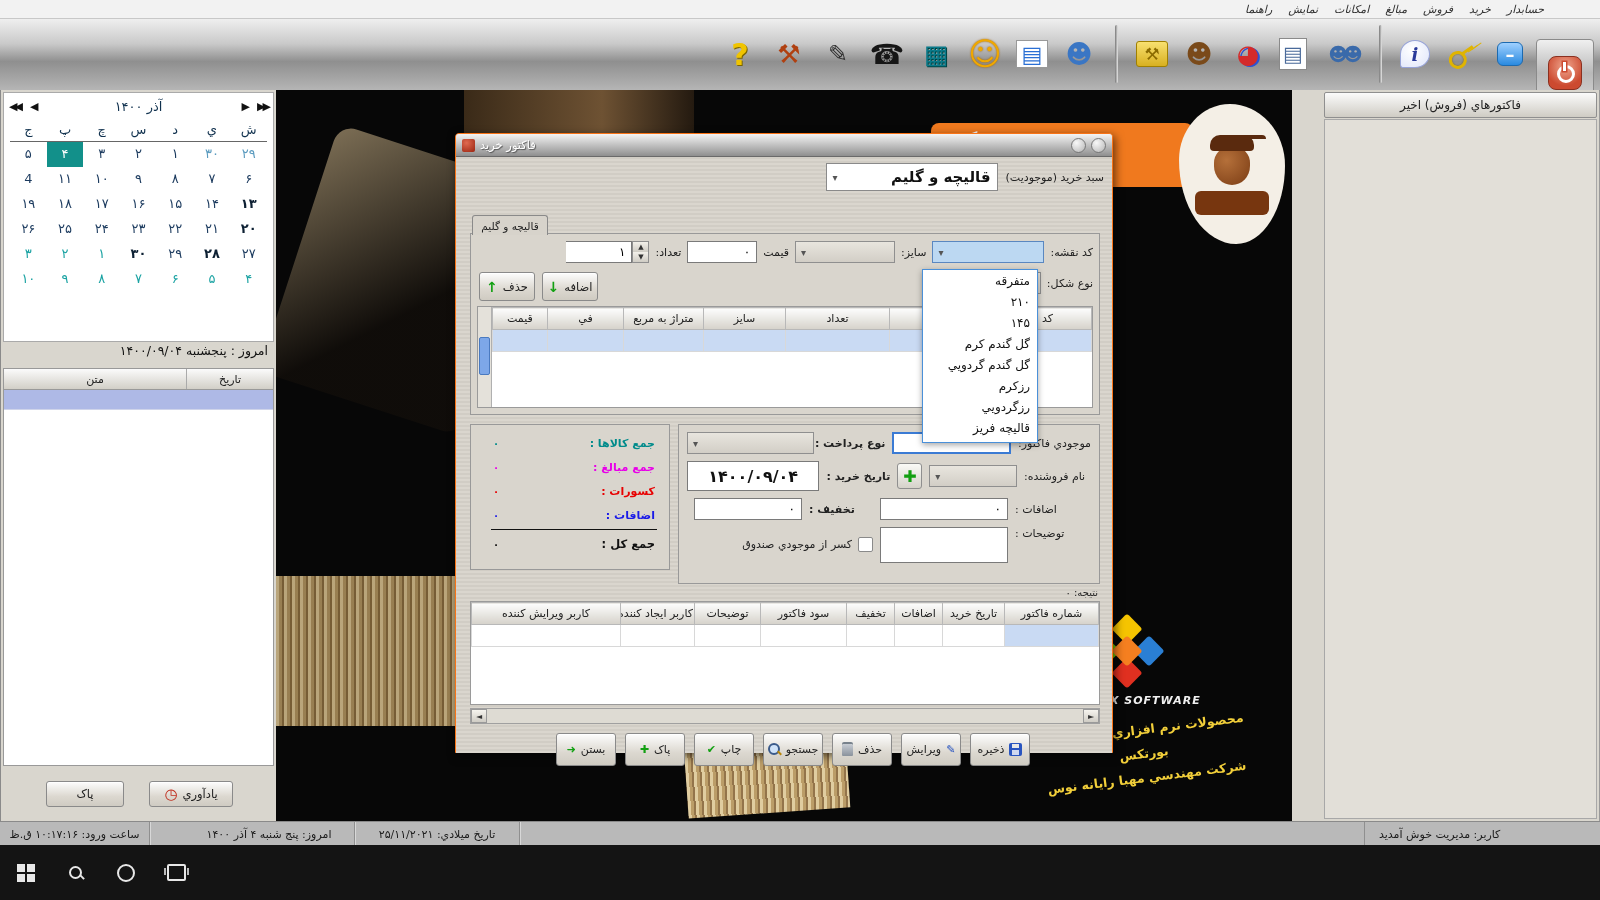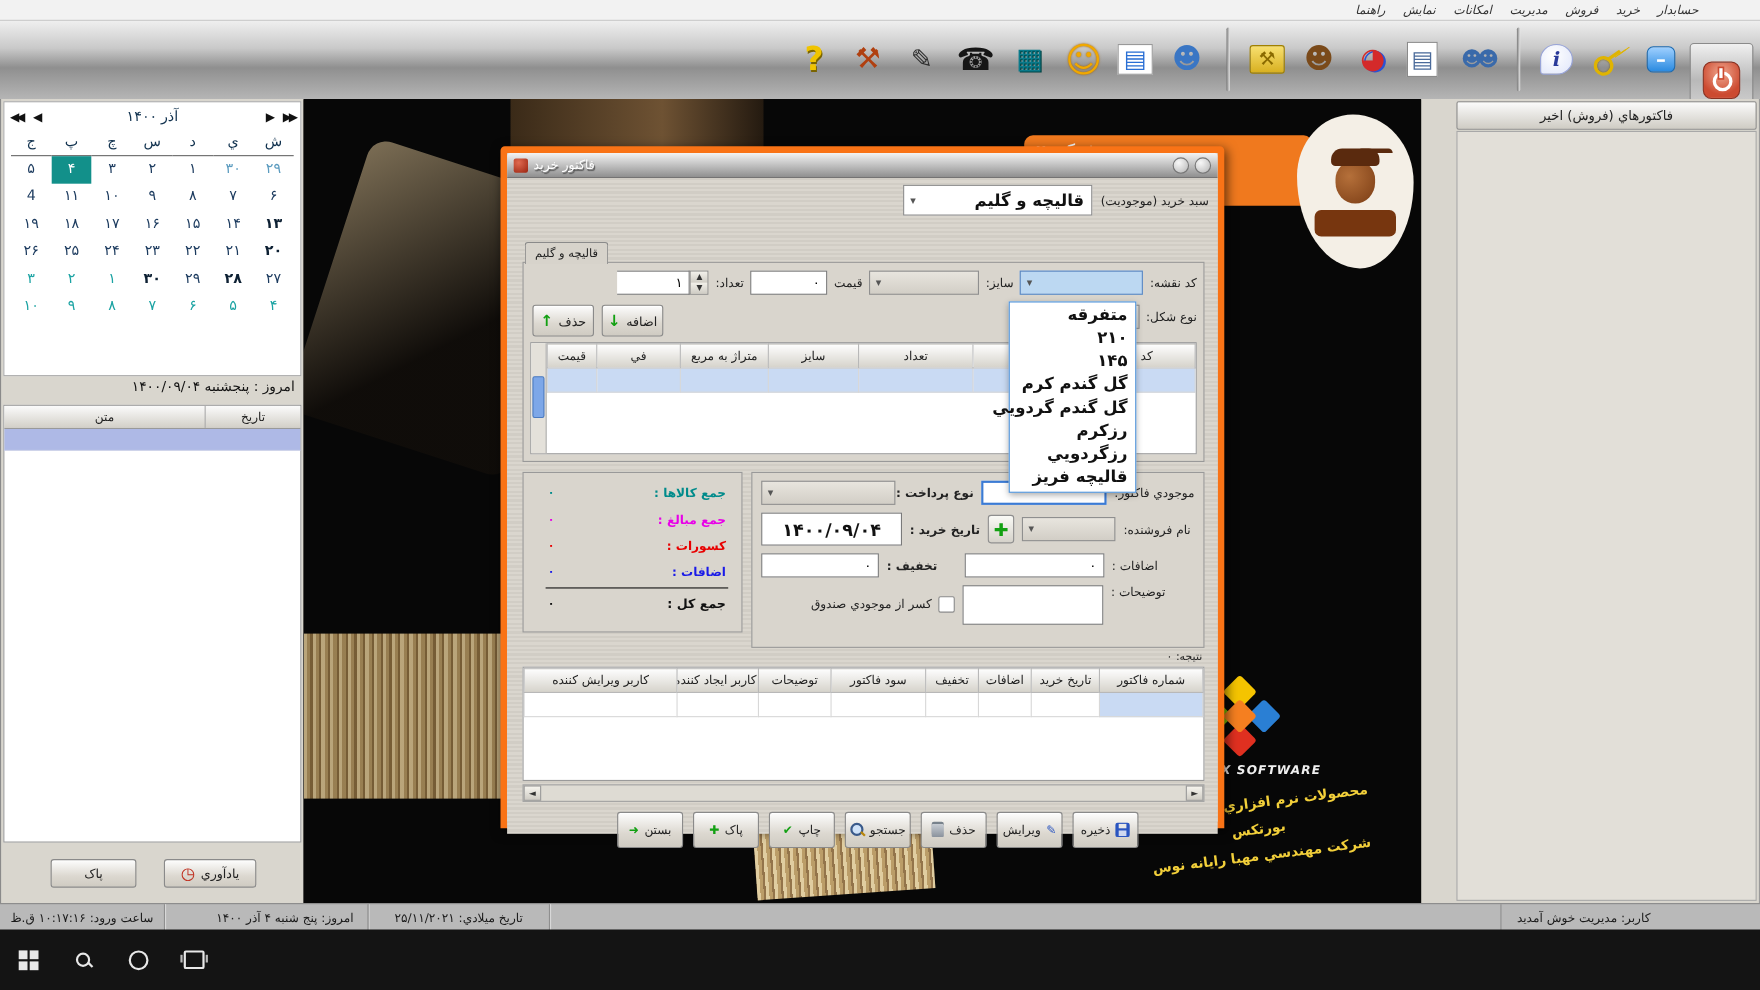--- a/index.html
+++ b/index.html
@@ -59,21 +59,21 @@
   
   .left-panel{position:absolute;top:90px;right:auto;left:0;width:276px;height:731px;
     background:#d9d6ce;border-left:1px solid #8a8a8a;box-sizing:border-box;direction:rtl;}
   .main-area{position:absolute;top:90px;left:276px;width:1016px;height:731px;background:#070707;overflow:hidden;}
   .right-panel{position:absolute;top:90px;left:1292px;width:308px;height:731px;
     background:#d9d6ce;box-sizing:border-box;border-right:1px solid #9a9a9a;}
   
   .cal{position:absolute;top:2px;left:2px;right:2px;height:248px;background:#fff;border:1px solid #aaa;}
   .cal-nav{position:relative;height:26px;display:flex;align-items:center;direction:ltr;}
   .cal-arrow{color:#111;font-size:11px;padding:0 5px;cursor:pointer;letter-spacing:-3px;}
-  .cal-title{flex:1;text-align:center;font-size:13px;color:#10314e;font-family:Liberation Serif, serif;}
+  .cal-title{flex:1;text-align:center;font-size:13px;color:#10314e;}
   .cal-grid{display:grid;grid-template-columns:repeat(7,1fr);direction:rtl;padding:0 6px;}
   .cal-h{font-size:13px;color:#10314e;text-align:center;padding:3px 0 4px;border-bottom:1px solid #666;}
   .cal-c{font-size:13px;color:#1b3a5e;text-align:center;padding:4px 0;height:17px;cursor:pointer;}
   .cal-c.prevm{color:#5b9bbf;}
   .cal-c.nextm{color:#1ba3a3;}
   .cal-c.bold{font-weight:bold;color:#0d2033;}
   .cal-c.sel{background:#12908a;color:#fff;}
   .cal-today{position:absolute;top:253px;right:8px;left:8px;text-align:right;
     font-size:12.5px;color:#111;}
   
@@ -135,21 +135,21 @@
   .rex .c2{background:#7ac400;left:6px;top:22px;}
   .rex .c3{background:#2a7fd4;left:50px;top:22px;}
   .rex .c4{background:#e03020;left:28px;top:44px;}
   .rex .c5{background:#f57f20;left:28px;top:22px;}
   .rex-name{position:absolute;left:816px;top:604px;color:#efefef;font-size:11px;font-weight:bold;
     letter-spacing:1px;direction:ltr;font-style:italic;}
   .rex-lines{position:absolute;left:742px;top:628px;width:252px;color:#f2cf3a;font-size:12.5px;
     font-weight:bold;text-align:center;transform:rotate(-7deg);line-height:1.9;}
   
   .dialog{position:absolute;left:455px;top:133px;width:658px;height:620px;z-index:5;
-    background:#d7d3cb;border:6px solid #f97316;border-radius:4px 4px 0 0;
+    background:#d7d3cb;border:1px solid #f97316;border-radius:4px 4px 0 0;
     box-shadow:2px 3px 10px rgba(0,0,0,.6);box-sizing:border-box;}
   .dlg-title{height:22px;background:linear-gradient(#f4f4f4,#8f8f8f);border-bottom:1px solid #6a6a6a;
     border-radius:3px 3px 0 0;display:flex;direction:ltr;align-items:center;padding:0 6px;gap:5px;}
   .dlg-ico{width:13px;height:13px;background:radial-gradient(circle at 35% 30%,#e06a50,#9a2410);
     border-radius:2px;}
   .dlg-title-text{color:#fff;font-size:11.5px;text-shadow:1px 1px 1px #555;flex:1;text-align:left;}
   .dlg-circle{width:13px;height:13px;border-radius:50%;border:1px solid #777;
     background:radial-gradient(circle at 35% 30%,#f8f8f8,#b5b5b5);cursor:pointer;}
   .dlg-body{position:relative;height:596px;
     background:repeating-linear-gradient(0deg,#dad6ce 0 2px,#d1cdc5 2px 4px);}
@@ -234,54 +234,54 @@
   .icon-floppy::after{content:"";position:absolute;left:3px;top:7px;width:7px;height:5px;background:#cfd8f0;}
   .icon-trash{width:11px;height:12px;background:linear-gradient(#c8cdd4,#8a929c);
     border-radius:2px 2px 1px 1px;box-shadow:0 -2px 0 0 #78828c;position:relative;}
   .g-green{color:#12a012;font-weight:bold;}
   .g-blue{color:#2a55c0;}
   
   .statusbar{position:absolute;left:0;right:0;top:821px;height:24px;background:#b9b9b9;
     border-top:1px solid #8a8a8a;display:flex;direction:ltr;align-items:center;font-size:11px;color:#1a1a1a;}
   .seg{height:100%;display:flex;align-items:center;justify-content:center;
     border-right:1px solid #8f8f8f;box-shadow:1px 0 0 #d8d8d8;padding:0 6px;box-sizing:border-box;}
-  .seg1{width:150px;} .seg2{width:185px;padding-left:40px;} .seg3{width:165px;}
+  .seg1{width:150px;} .seg2{width:205px;padding-left:40px;} .seg3{width:165px;}
   .segfill{flex:1;border-right:1px solid #8f8f8f;height:100%;}
   .seguser{width:235px;border-right:none;justify-content:flex-end;direction:rtl;padding-left:14px;}
   
   .taskbar{position:absolute;left:0;right:0;top:845px;height:55px;background:#141414;
     display:flex;direction:ltr;align-items:center;gap:30px;padding-left:16px;}
   .tb-icon{width:20px;height:20px;display:flex;align-items:center;justify-content:center;cursor:pointer;}
   .tb-win{display:grid;grid-template-columns:8px 8px;grid-template-rows:8px 8px;gap:2px;}
   .tb-win div{background:#e8e8e8;}
   .tb-search{position:relative;width:16px;height:16px;}
   .tb-search::before{content:"";position:absolute;left:1px;top:1px;width:9px;height:9px;
     border:2px solid #e8e8e8;border-radius:50%;}
   .tb-search::after{content:"";position:absolute;left:11px;top:11px;width:6px;height:2px;
     background:#e8e8e8;transform:rotate(45deg);}
   .tb-circle{width:14px;height:14px;border:2px solid #e8e8e8;border-radius:50%;}
   .tb-task{position:relative;width:15px;height:13px;border:2px solid #e8e8e8;border-radius:2px;}
   .tb-task::before{content:"";position:absolute;left:-5px;top:2px;width:2px;height:7px;background:#bbb;}
   .tb-task::after{content:"";position:absolute;right:-5px;top:2px;width:2px;height:7px;background:#bbb;}
   
   .popup{position:absolute;right:74px;top:112px;width:114px;height:172px;background:#fff;
     border:1px solid #4a90d9;z-index:20;direction:rtl;box-shadow:0 2px 6px rgba(0,0,0,.35);}
-  .popup .pi{height:21px;font-size:15px;font-weight:bold;color:#111;display:flex;align-items:center;
+  .popup .pi{height:21px;font-size:12px;font-weight:normal;color:#111;display:flex;align-items:center;
     justify-content:flex-start;padding:0 7px;cursor:pointer;white-space:nowrap;}
 </style>
 </head>
 <body>
 
 <div class="screen">
 
   <div class="menubar">
     <span class="mi">حسابدار</span>
     <span class="mi">خريد</span>
     <span class="mi">فروش</span>
-    <span class="mi">مديريت</span>
+    <span class="mi">مبالغ</span>
     <span class="mi">امكانات</span>
     <span class="mi">نمايش</span>
     <span class="mi">راهنما</span>
   </div>
 
   <div class="toolbar">
     <div class="toolbar-icons">
       <span class="ticon ti-help">?</span>
       <span class="ticon ti-tools">⚒</span>
       <span class="ticon ti-compose">✎</span>

